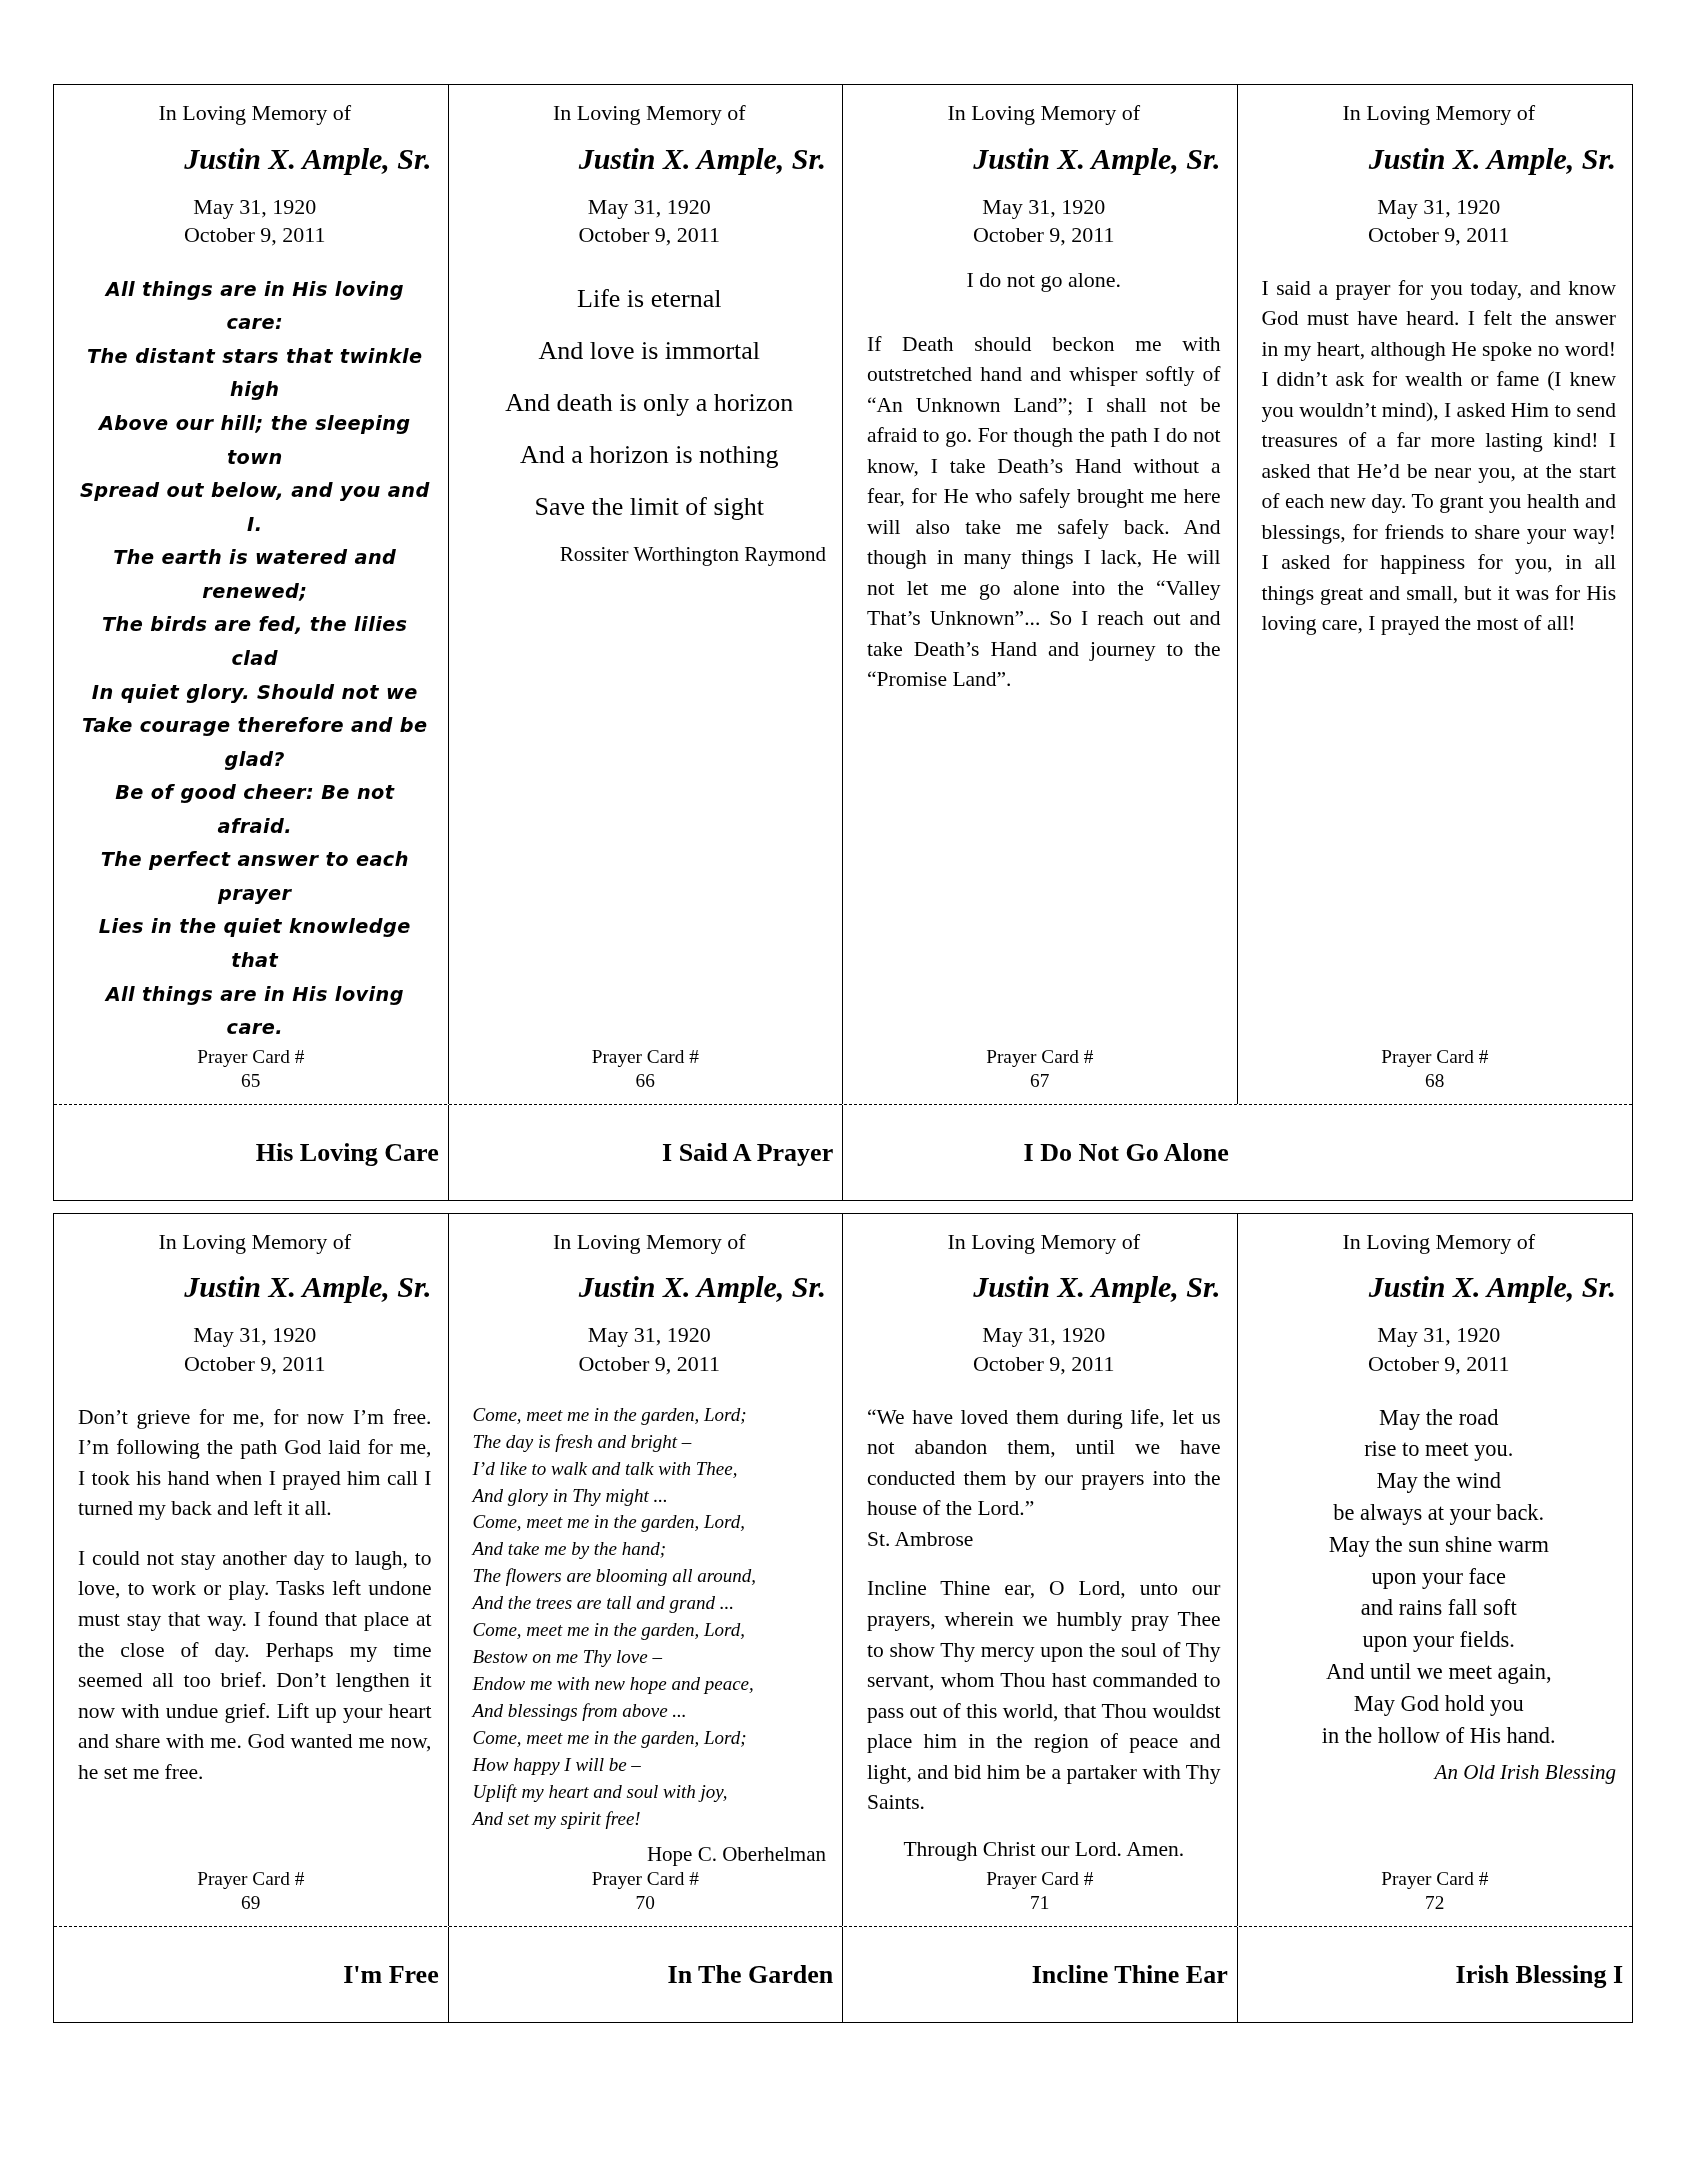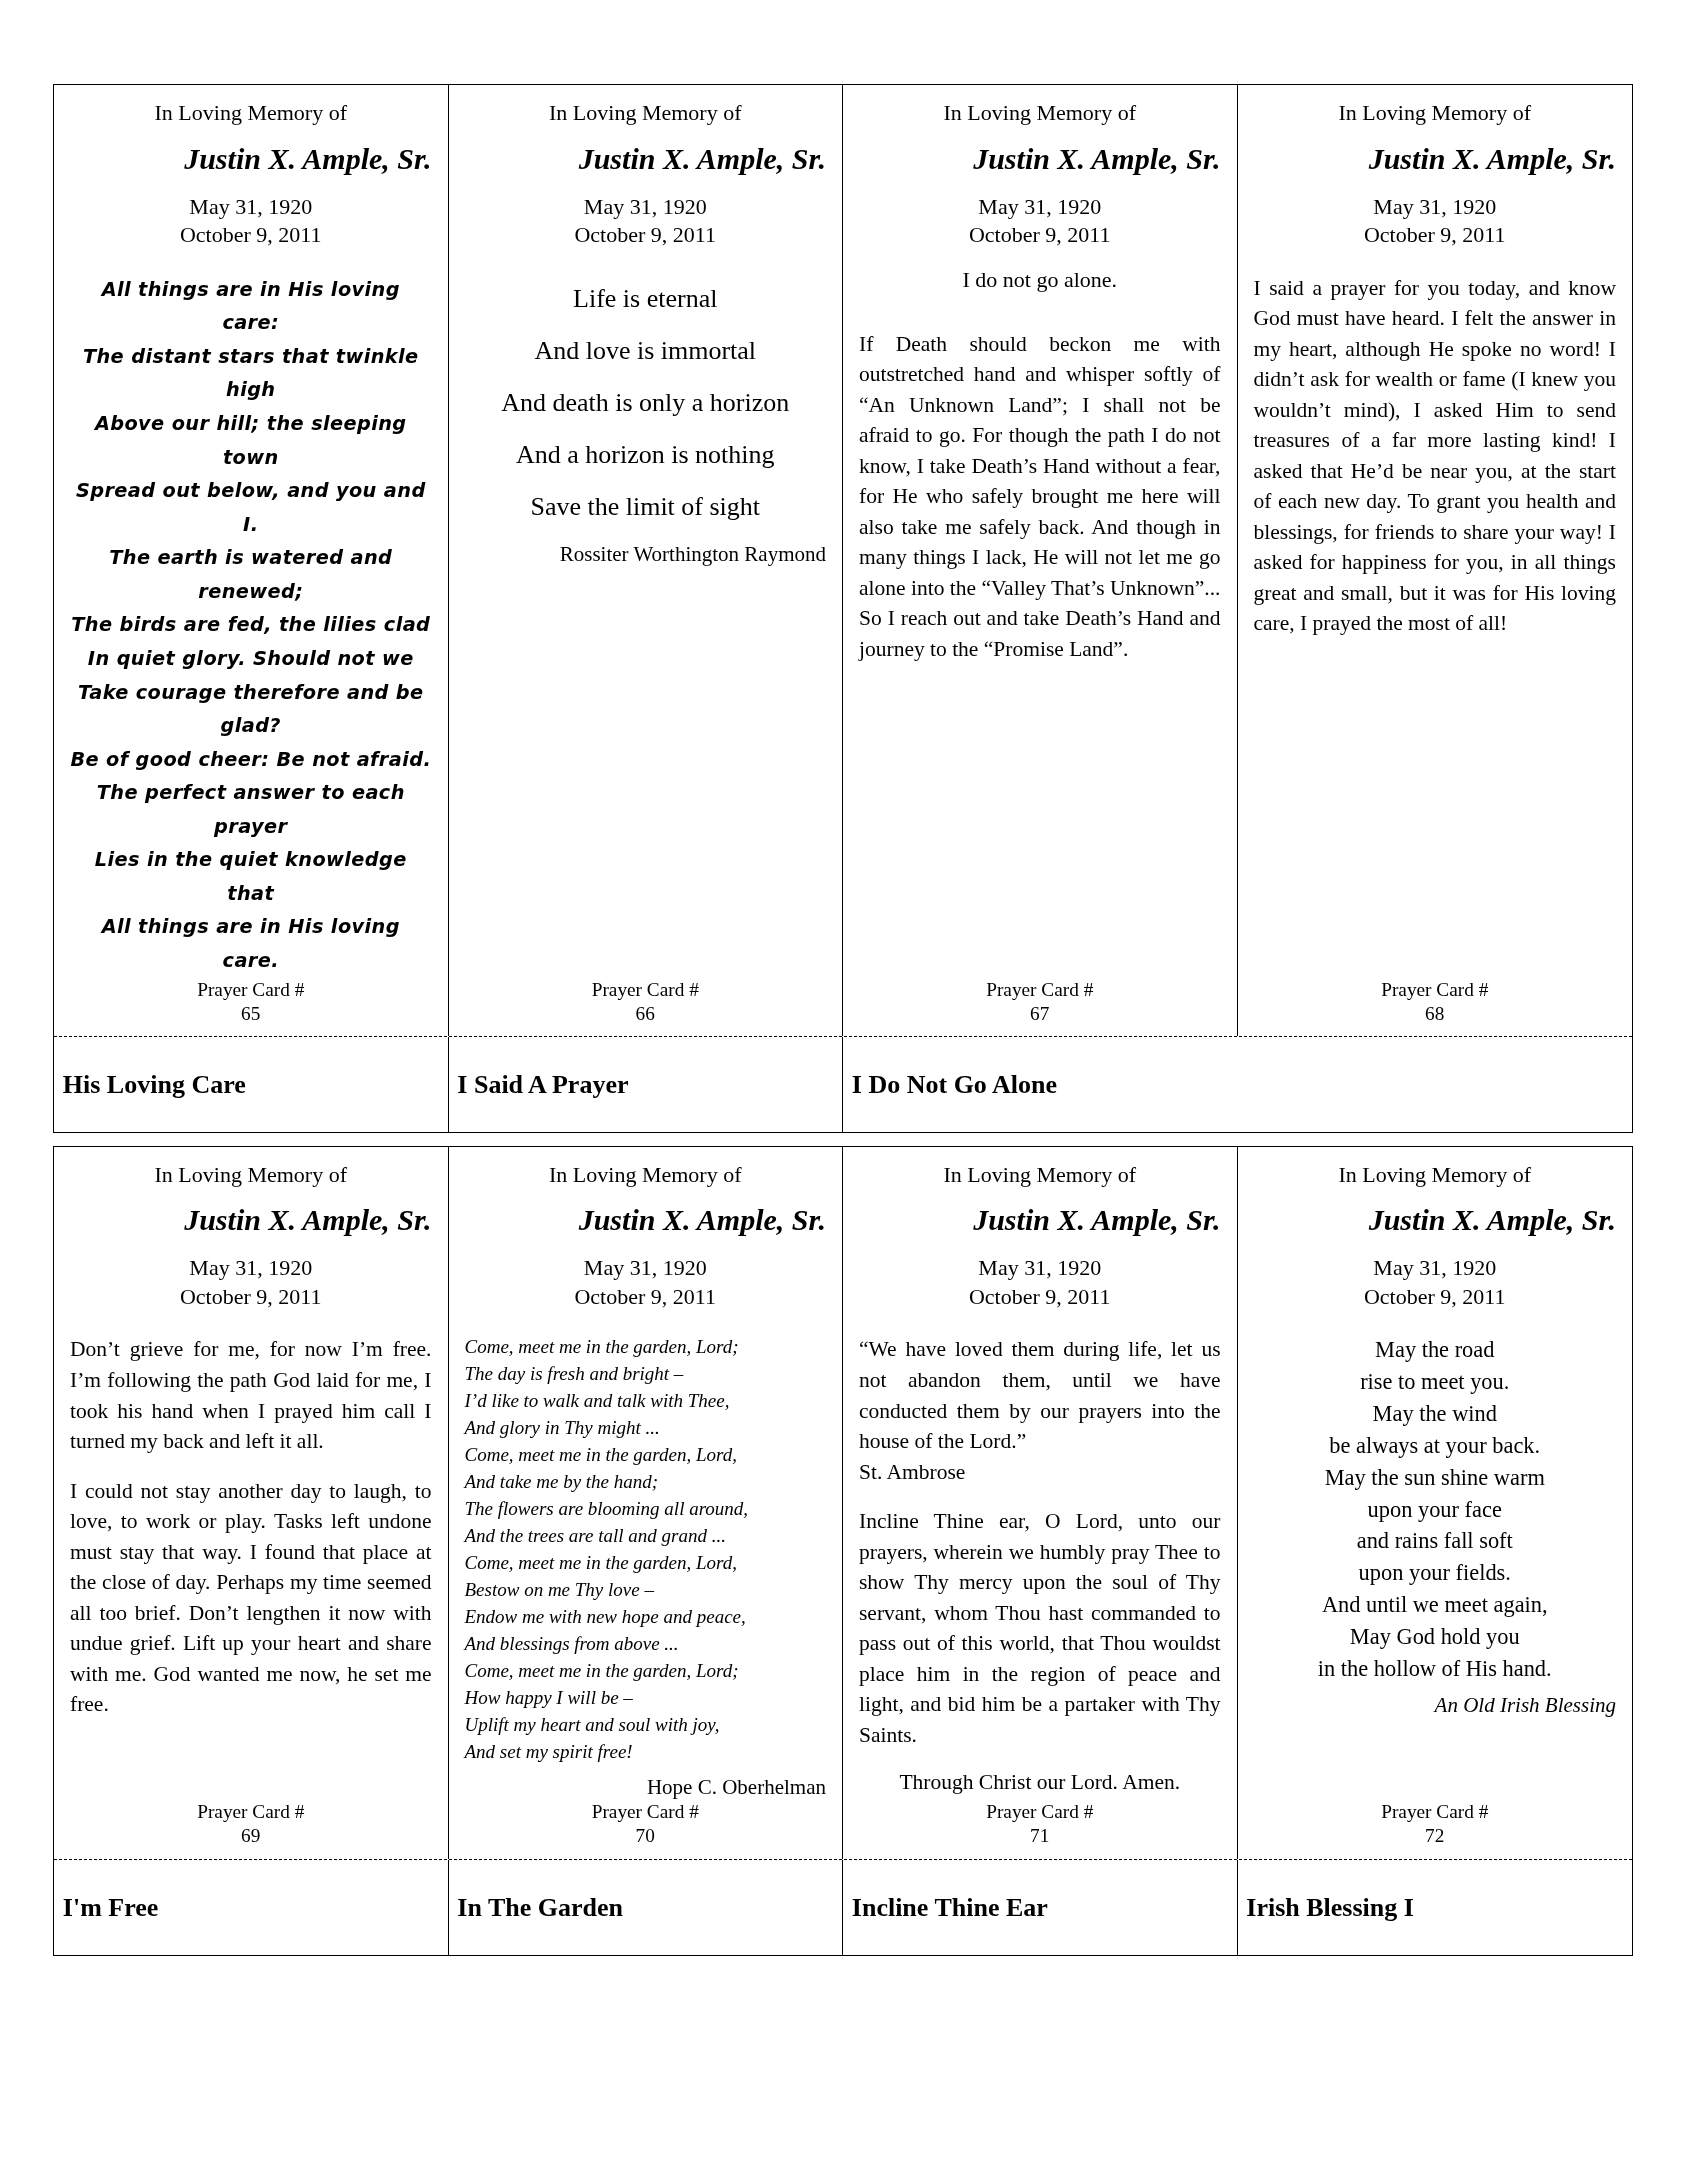--- a/index.html
+++ b/index.html
@@ -48,20 +48,21 @@
     display: flex;
     flex-direction: column;
     position: relative;
   }
   .card:last-child { border-right: none; }
 
   .card-body {
     flex: 1 1 auto;
     display: flex;
     flex-direction: column;
+    margin-left: 8px;
   }
 
   .memory-line {
     text-align: center;
     font-size: 22px;
     line-height: 1.25;
     margin-top: 5.3px;
   }
   .deceased-name {
     text-align: right;
@@ -161,21 +162,21 @@
 
   .titles-row {
     display: flex;
     width: 100%;
     box-sizing: border-box;
   }
   .title-cell {
     box-sizing: border-box;
     width: 25%;
     border-right: 1.8px solid #000;
-    text-align: left;
+    text-align: right;
     font-weight: bold;
     font-size: 26px;
     padding: 33px 8.8px 32px 8.8px;
   }
   .title-cell:last-child { border-right: none; }
 </style>
 </head>
 <body>
 
 <div class="sheet">

